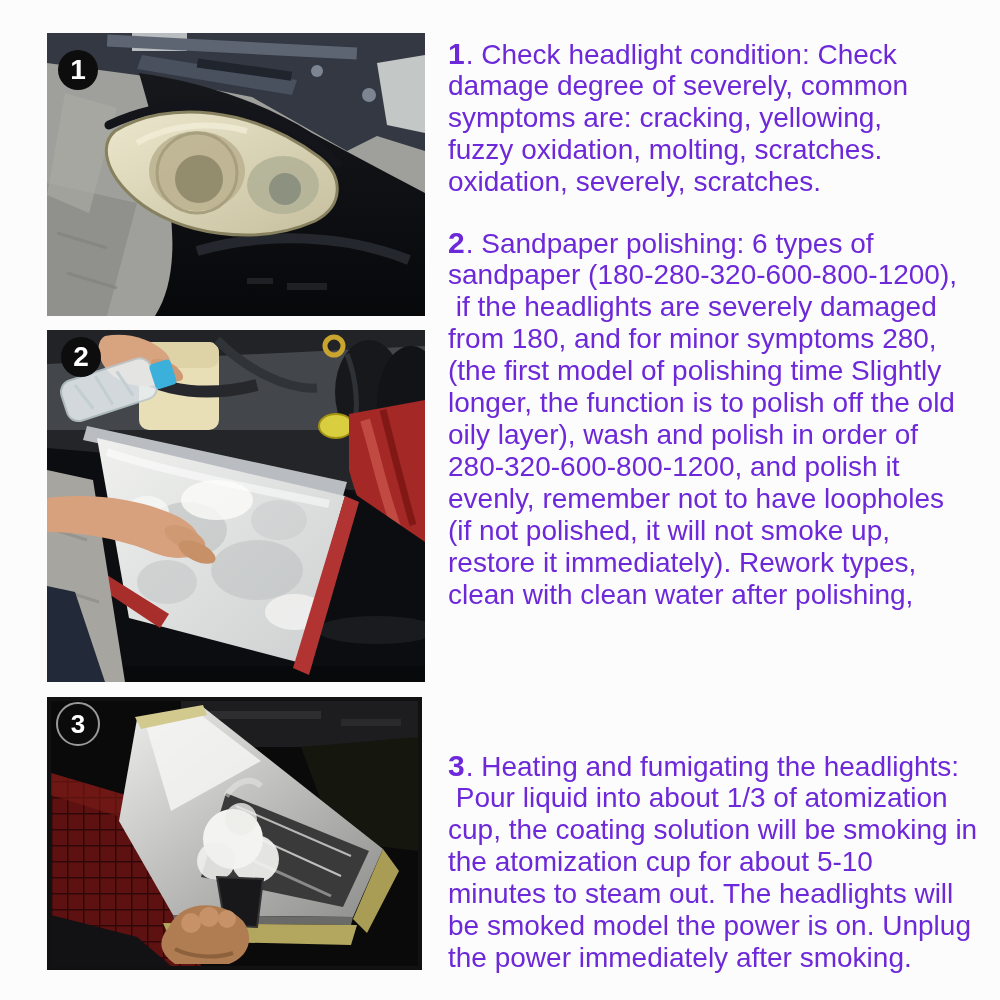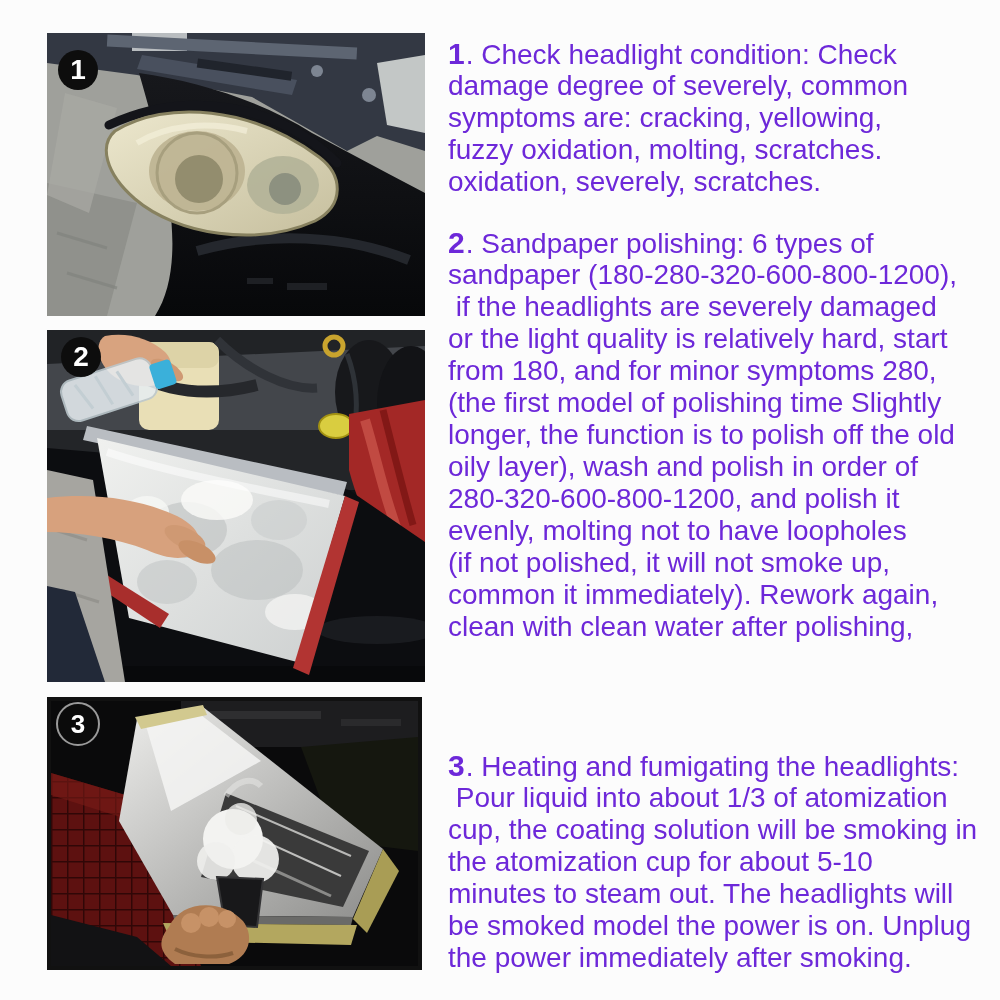--- a/index.html
+++ b/index.html
@@ -215,29 +215,28 @@
     <div class="line">damage degree of severely, common</div>
     <div class="line">symptoms are: cracking, yellowing,</div>
     <div class="line">fuzzy oxidation, molting, scratches.</div>
     <div class="line">oxidation, severely, scratches.</div>
   </div>
 
   <div class="step" style="top:227px;">
     <div class="line"><span class="stepnum">2</span><span>. Sandpaper polishing: 6 types of</span></div>
     <div class="line">sandpaper (180-280-320-600-800-1200),</div>
     <div class="line"> if the headlights are severely damaged</div>
-    <div class="line">or the light quality is relatively hard, start</div>
     <div class="line">from 180, and for minor symptoms 280,</div>
     <div class="line">(the first model of polishing time Slightly</div>
     <div class="line">longer, the function is to polish off the old</div>
     <div class="line">oily layer), wash and polish in order of</div>
     <div class="line">280-320-600-800-1200, and polish it</div>
-    <div class="line">evenly, molting not to have loopholes</div>
+    <div class="line">evenly, remember not to have loopholes</div>
     <div class="line">(if not polished, it will not smoke up,</div>
-    <div class="line">common it immediately). Rework again,</div>
+    <div class="line">restore it immediately). Rework types,</div>
     <div class="line">clean with clean water after polishing,</div>
   </div>
 
   <div class="step" style="top:750px;">
     <div class="line"><span class="stepnum">3</span><span>. Heating and fumigating the headlights:</span></div>
     <div class="line"> Pour liquid into about 1/3 of atomization</div>
     <div class="line">cup, the coating solution will be smoking in</div>
     <div class="line">the atomization cup for about 5-10</div>
     <div class="line">minutes to steam out. The headlights will</div>
     <div class="line">be smoked model the power is on. Unplug</div>

